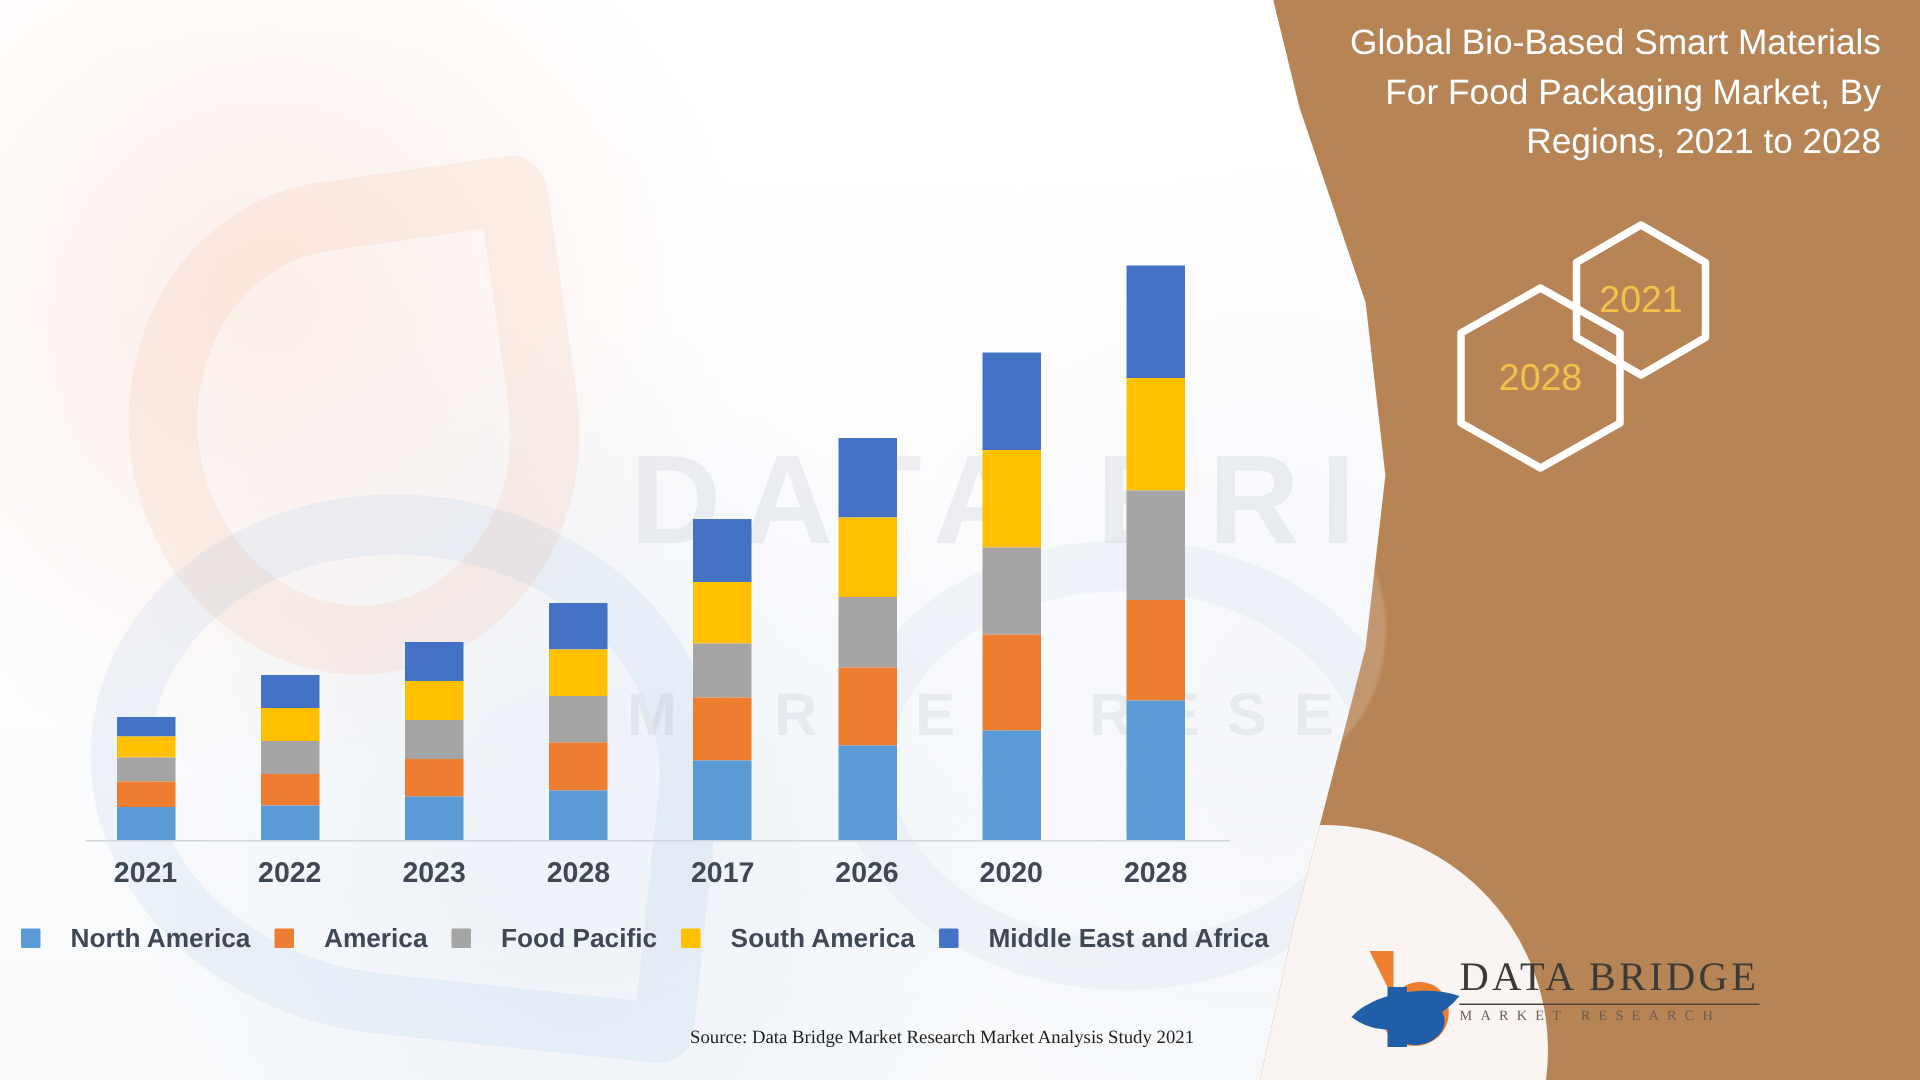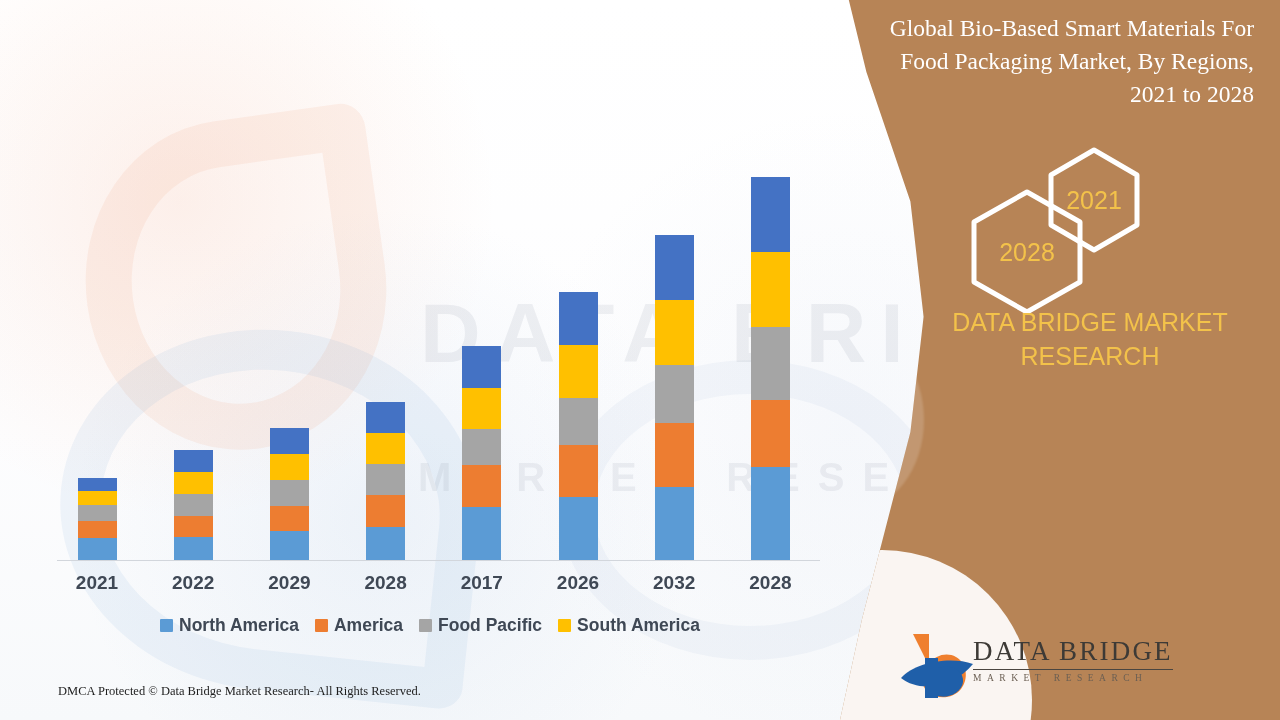--- a/index.html
+++ b/index.html
@@ -80,21 +80,20 @@
     filter: blur(1px);
   }
   .panel-heading {
     position: absolute; right: 26px; top: 12px;
     width: 390px;
     text-align: right;
     color: #ffffff;
     font-size: 23.5px;
     line-height: 33px;
     font-weight: 400;
-    font-family: Liberation Serif, serif;
   }
 
   
   .hex-wrap { position: absolute; left: 0; top: 140px; width: 440px; height: 160px; }
   .hex {
     position: absolute;
     display: flex; align-items: center; justify-content: center;
     color: #f3c24a;
     font-size: 25px;
   }
@@ -168,21 +167,21 @@
     font-size: 19px;
     font-weight: 700;
   }
 
   .legend {
     position: absolute; left: 0; top: 615px;
     width: 860px;
     display: flex; justify-content: center; align-items: center;
     gap: 16px;
   }
-  .legend-item { display: flex; align-items: center; gap: 6px; }
+  .legend-item { display: flex; align-items: center; gap: 20px; }
   .legend-swatch { width: 13px; height: 13px; border-radius: 1px; }
   .legend-label { font-size: 17.5px; font-weight: 700; color: #3f4855; }
 
   .footer-left {
     position: absolute; left: 58px; top: 684px;
     font-family: "Liberation Serif", serif;
     font-size: 12.5px; color: #1d1d1d;
   }
   .footer-right {
     position: absolute; left: 460px; top: 684px;
@@ -260,25 +259,25 @@
           <div class="seg" title="North America 2028" style="height: 93px; background: rgb(91, 155, 213);"></div>
           <div class="seg" title="Europe 2028" style="height: 67px; background: rgb(237, 125, 49);"></div>
           <div class="seg" title="Asia Pacific 2028" style="height: 73px; background: rgb(165, 165, 165);"></div>
           <div class="seg" title="South America 2028" style="height: 75px; background: rgb(255, 192, 0);"></div>
           <div class="seg" title="Middle East and Africa 2028" style="height: 75px; background: rgb(68, 114, 196);"></div>
         </div>
       </div>
     <div id="xlabels">
         <div class="xlabel" style="left: 57px;">2021</div>
         <div class="xlabel" style="left: 153.2px;">2022</div>
-        <div class="xlabel" style="left: 249.4px;">2029</div>
+        <div class="xlabel" style="left: 249.4px;">2023</div>
         <div class="xlabel" style="left: 345.6px;">2028</div>
         <div class="xlabel" style="left: 441.8px;">2017</div>
         <div class="xlabel" style="left: 538px;">2026</div>
-        <div class="xlabel" style="left: 634.2px;">2032</div>
+        <div class="xlabel" style="left: 634.2px;">2020</div>
         <div class="xlabel" style="left: 730.4px;">2028</div>
       </div>
   </div>
 
   <div class="legend" id="legend">
       <div class="legend-item">
         <span class="legend-swatch" style="background: rgb(91, 155, 213);"></span>
         <span class="legend-label">North America</span>
       </div>
       <div class="legend-item">
@@ -286,23 +285,27 @@
         <span class="legend-label">America</span>
       </div>
       <div class="legend-item">
         <span class="legend-swatch" style="background: rgb(165, 165, 165);"></span>
         <span class="legend-label">Food Pacific</span>
       </div>
       <div class="legend-item">
         <span class="legend-swatch" style="background: rgb(255, 192, 0);"></span>
         <span class="legend-label">South America</span>
       </div>
+      <div class="legend-item">
+        <span class="legend-swatch" style="background: rgb(68, 114, 196);"></span>
+        <span class="legend-label">Middle East and Africa</span>
+      </div>
     </div>
 
-  <div class="footer-left">DMCA Protected © Data Bridge Market Research- All Rights Reserved.</div>
+  <div class="footer-right">Source: Data Bridge Market Research Market Analysis Study 2021</div>
 
   <div class="right-panel">
     <div class="panel-arc"></div>
     <div class="panel-arc2"></div>
 
     <div class="panel-heading">Global Bio-Based Smart Materials For Food Packaging Market, By Regions, 2021 to 2028</div>
 
     <div class="hex-wrap">
       <div class="hex hex-2021">
         <svg width="98" height="108" viewBox="0 0 98 108" aria-hidden="true">
@@ -311,21 +314,20 @@
         <span>2021</span>
       </div>
       <div class="hex hex-2028">
         <svg width="118" height="128" viewBox="0 0 118 128" aria-hidden="true">
           <polygon points="59,4 112,34 112,94 59,124 6,94 6,34" fill="none" stroke="#ffffff" stroke-width="5" stroke-linejoin="round"></polygon>
         </svg>
         <span>2028</span>
       </div>
     </div>
 
-    <div class="brand-text">DATA BRIDGE MARKET RESEARCH</div>
   </div>
 
   <div class="logo">
     <div class="logo-mark">
       <svg width="110" height="76" viewBox="0 0 110 76" aria-hidden="true">
         <path d="M18 6 h16 v30 c6,-9 18,-12 27,-7 11,6 13,22 5,32 -8,10 -24,11 -33,3 -9,-8 -9,-22 -1,-30 z
                  M34 38 c-7,5 -7,17 0,22 7,5 17,1 19,-8 2,-9 -6,-18 -14,-16 z" fill="#ef7f2e"></path>
         <path d="M6 50 c14,-16 50,-22 72,-14 -18,22 -52,30 -72,14 z" fill="#1f5fa9"></path>
         <path d="M30 30 h13 v40 h-13 z" fill="#1f5fa9"></path>
         <path d="M43 40 c14,-4 26,3 25,14 -1,10 -14,17 -25,14 z" fill="#1f5fa9"></path>

